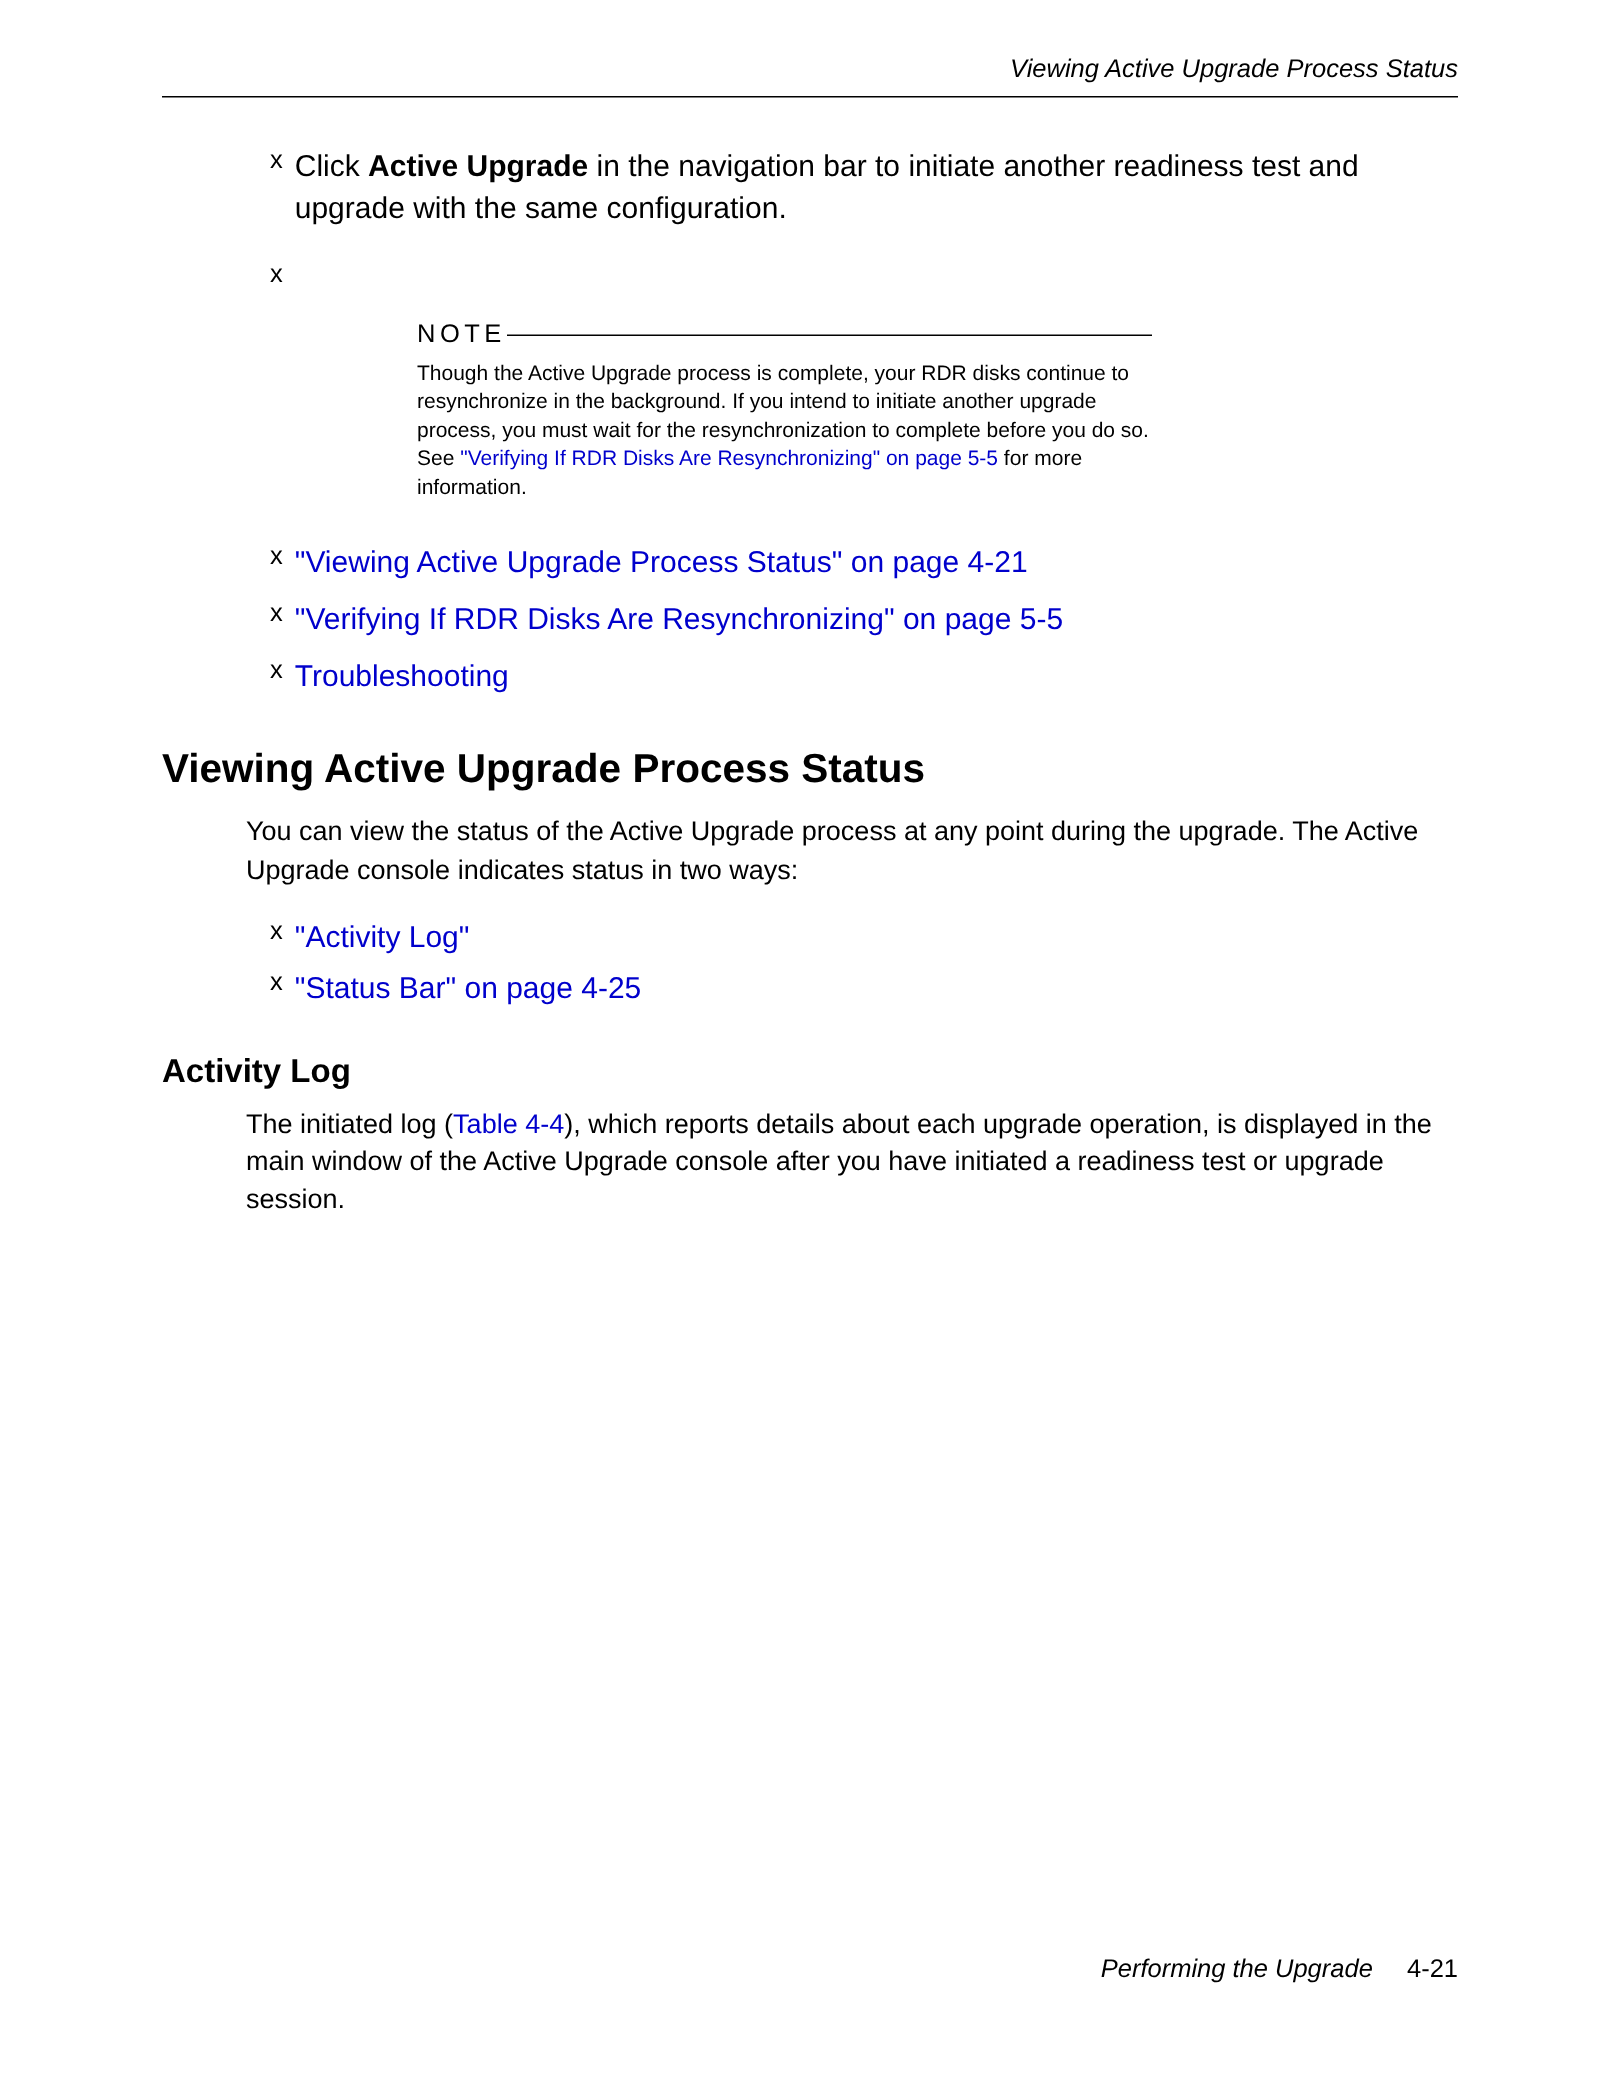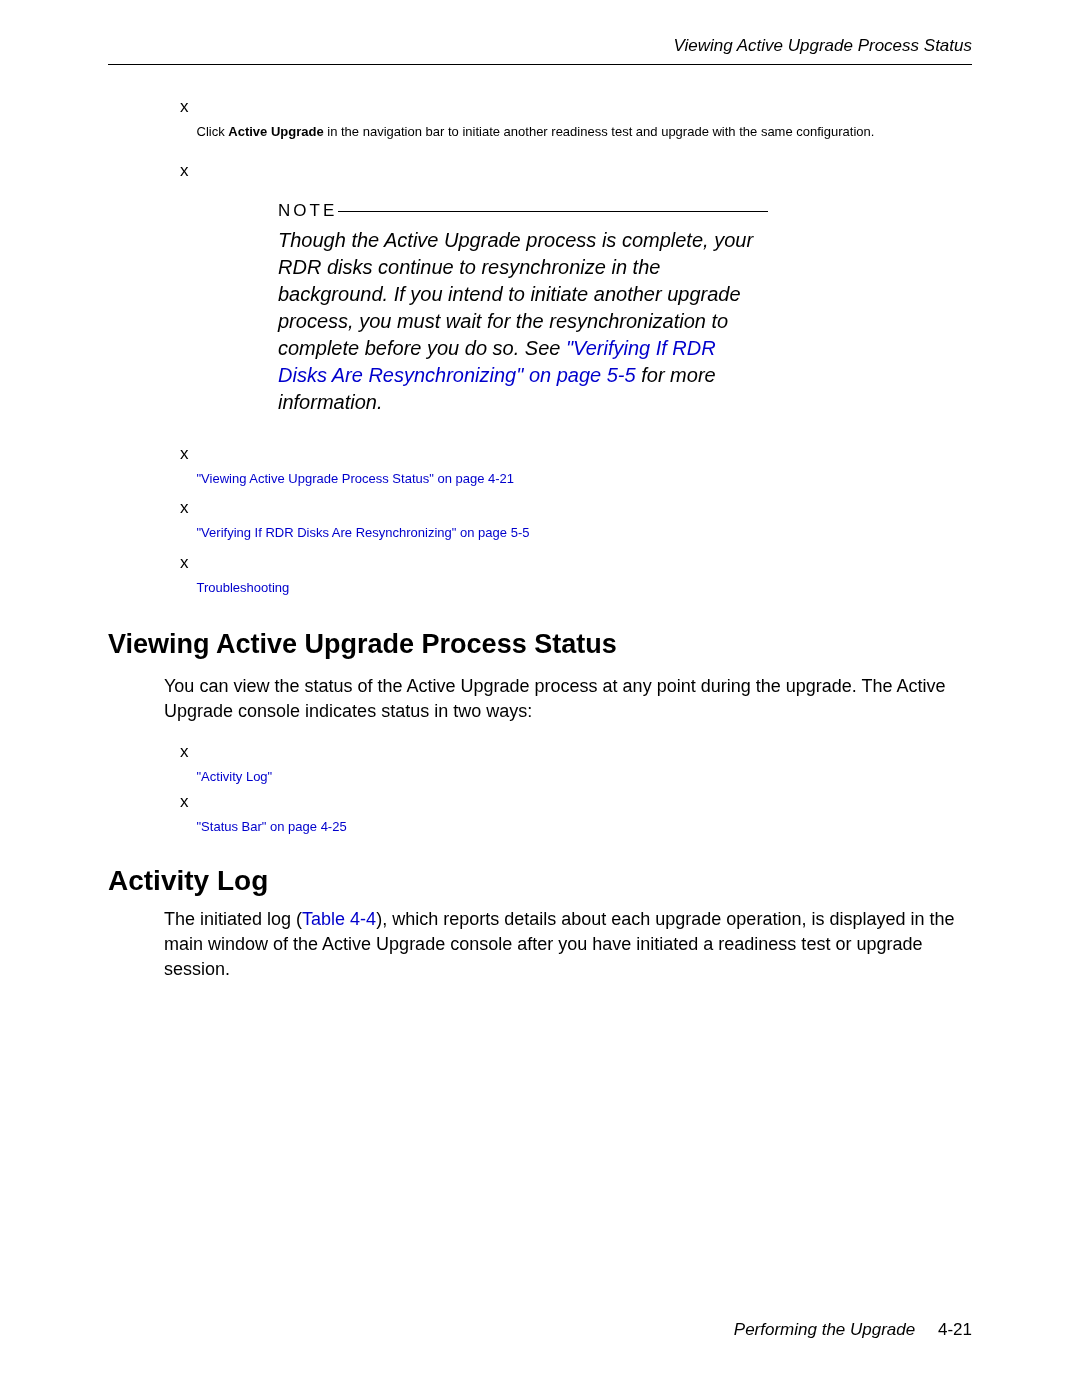--- a/index.html
+++ b/index.html
@@ -25,23 +25,22 @@
       margin-bottom: 20px;
       padding-left: 72px;
     }
     .bullet-x {
       font-family: Arial, sans-serif;
       font-size: 17px;
       margin-right: 8px;
       flex-shrink: 0;
     }
     .item-text {
-      font-size: 13px;
+      font-size: 20px;
       line-height: 1.4;
-      margin-top: 26px;
     }
     .bold { font-weight: bold; }
     .note-block {
       margin: 20px 0 28px 170px;
       width: 490px;
     }
     .note-label-row {
       display: flex;
       align-items: center;
       margin-bottom: 6px;
@@ -51,50 +50,49 @@
       font-size: 17px;
       font-family: Arial, sans-serif;
       margin-right: 1px;
     }
     .note-rule {
       flex: 1;
       border-top: 1px solid #000;
       height: 0;
     }
     .note-body {
-      font-size: 20px;
+      font-size: 14px;
       line-height: 1.35;
-      font-style: italic;
     }
     .link { color: #0000cc; }
     .related-heading {
       font-weight: bold;
       font-size: 18px;
       margin: 12px 0 20px 56px;
     }
     .related-list .list-item { margin-bottom: 10px; }
     .h1 {
       font-size: 27px;
       font-weight: bold;
       margin: 32px 0 14px 0;
     }
     .para {
       font-size: 18px;
       line-height: 1.4;
       margin: 0 0 18px 56px;
     }
     .inline-list .list-item { margin-bottom: 6px; }
     .h2 {
-      font-size: 28px;
+      font-size: 22px;
       font-weight: bold;
       margin: 28px 0 10px 0;
     }
     .footer {
       position: absolute;
-      bottom: 48px;
+      bottom: 65px;
       right: 108px;
       font-size: 17px;
     }
     .footer-title { font-style: italic; }
     .footer-page { margin-left: 18px; }
   </style>
 </head>
 <body>
 
 <div class="page">

